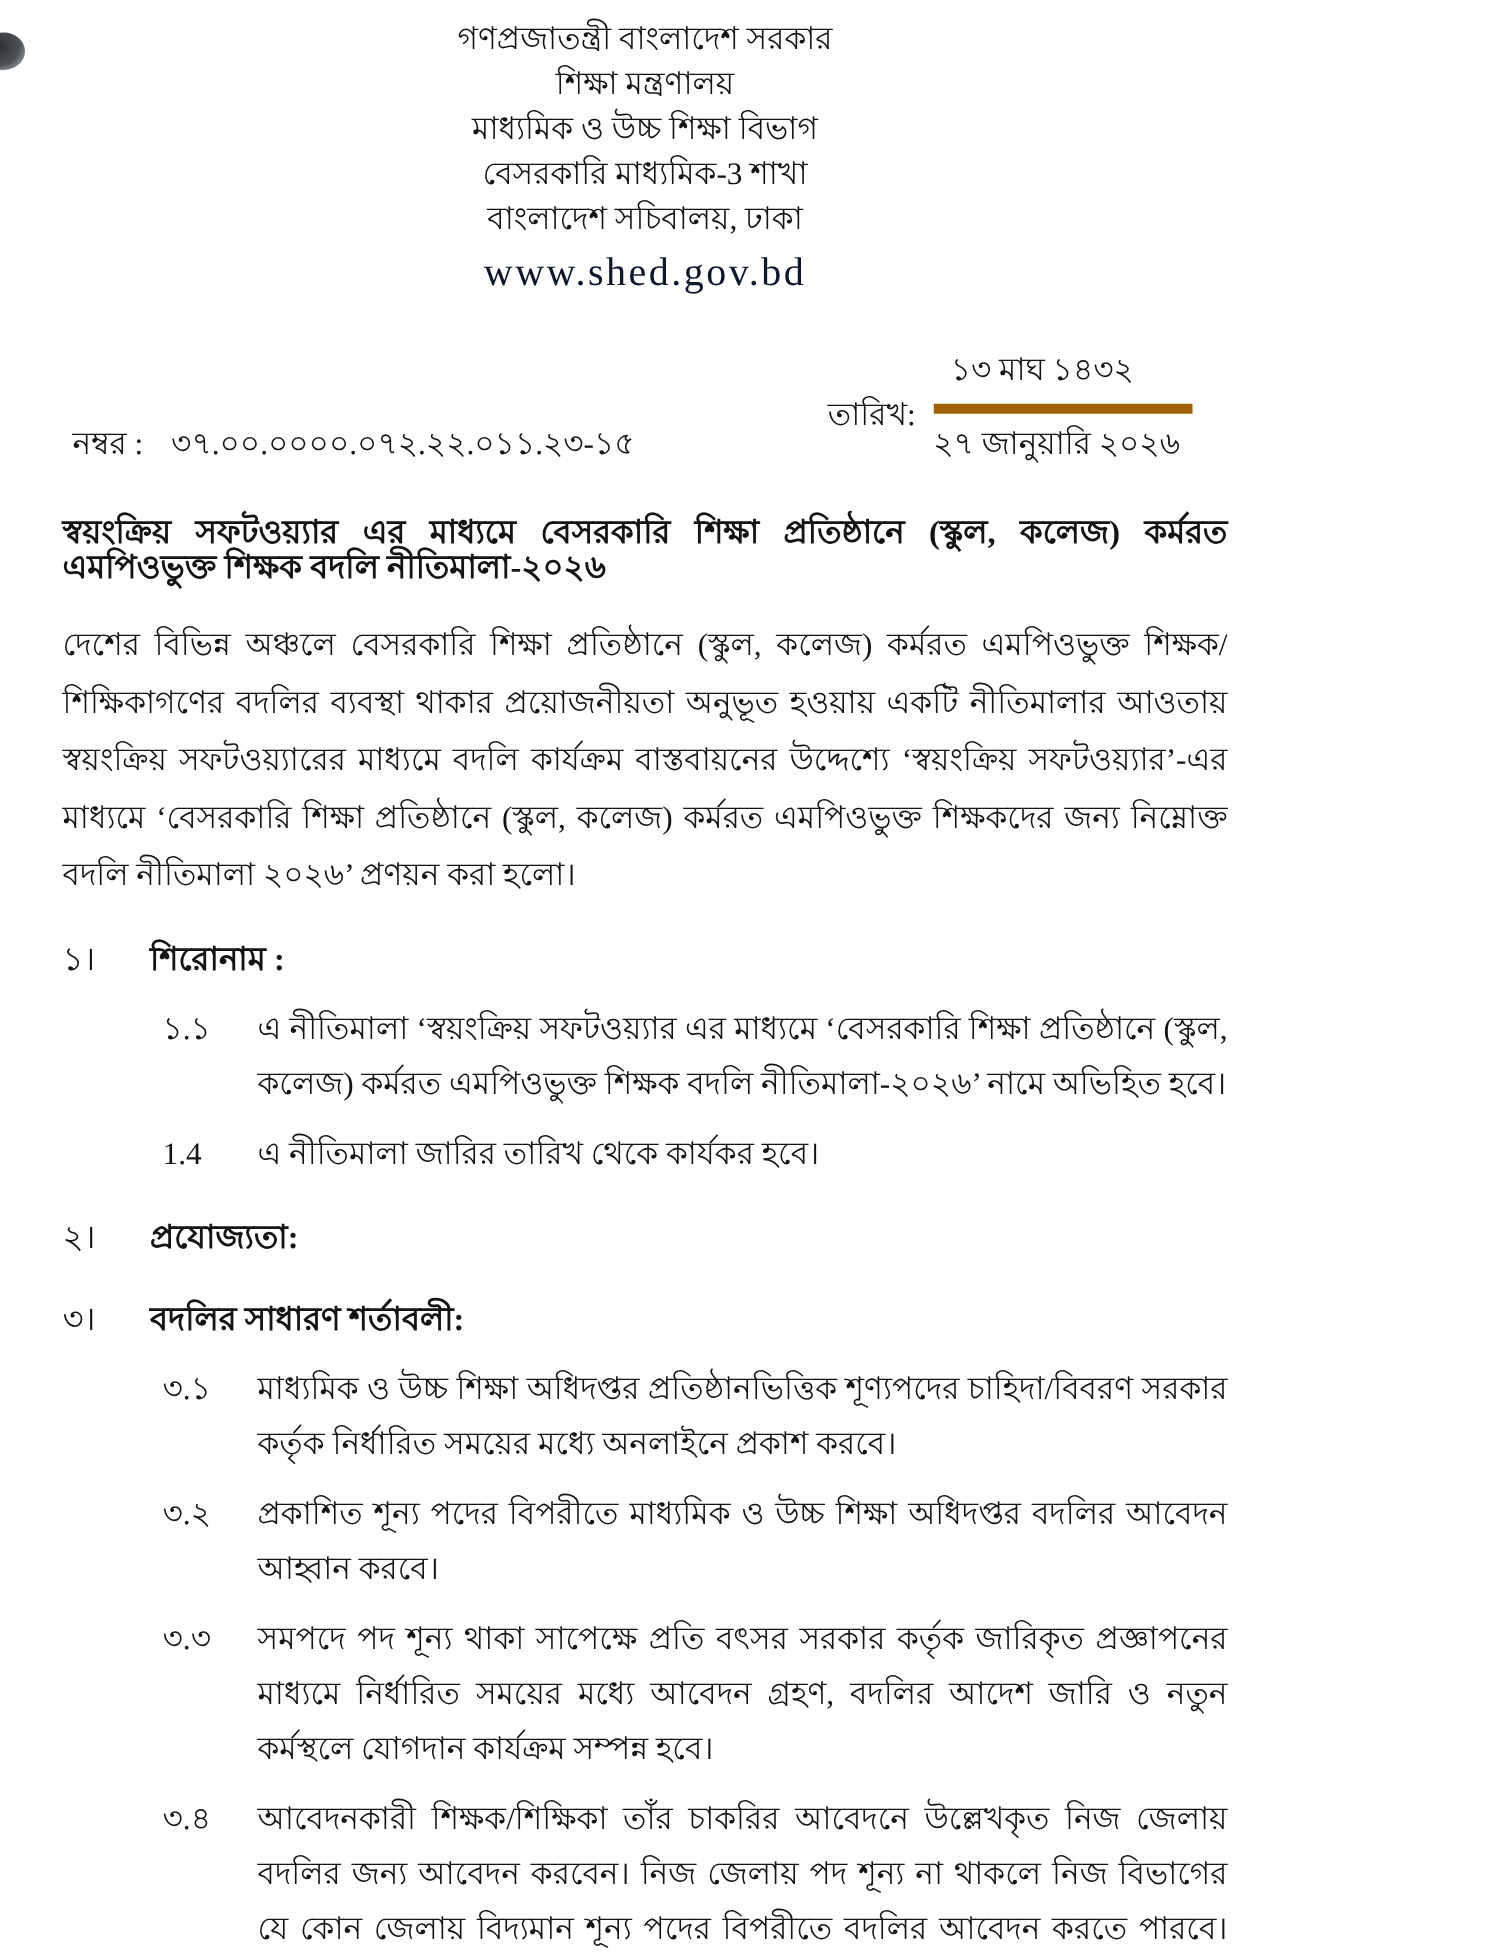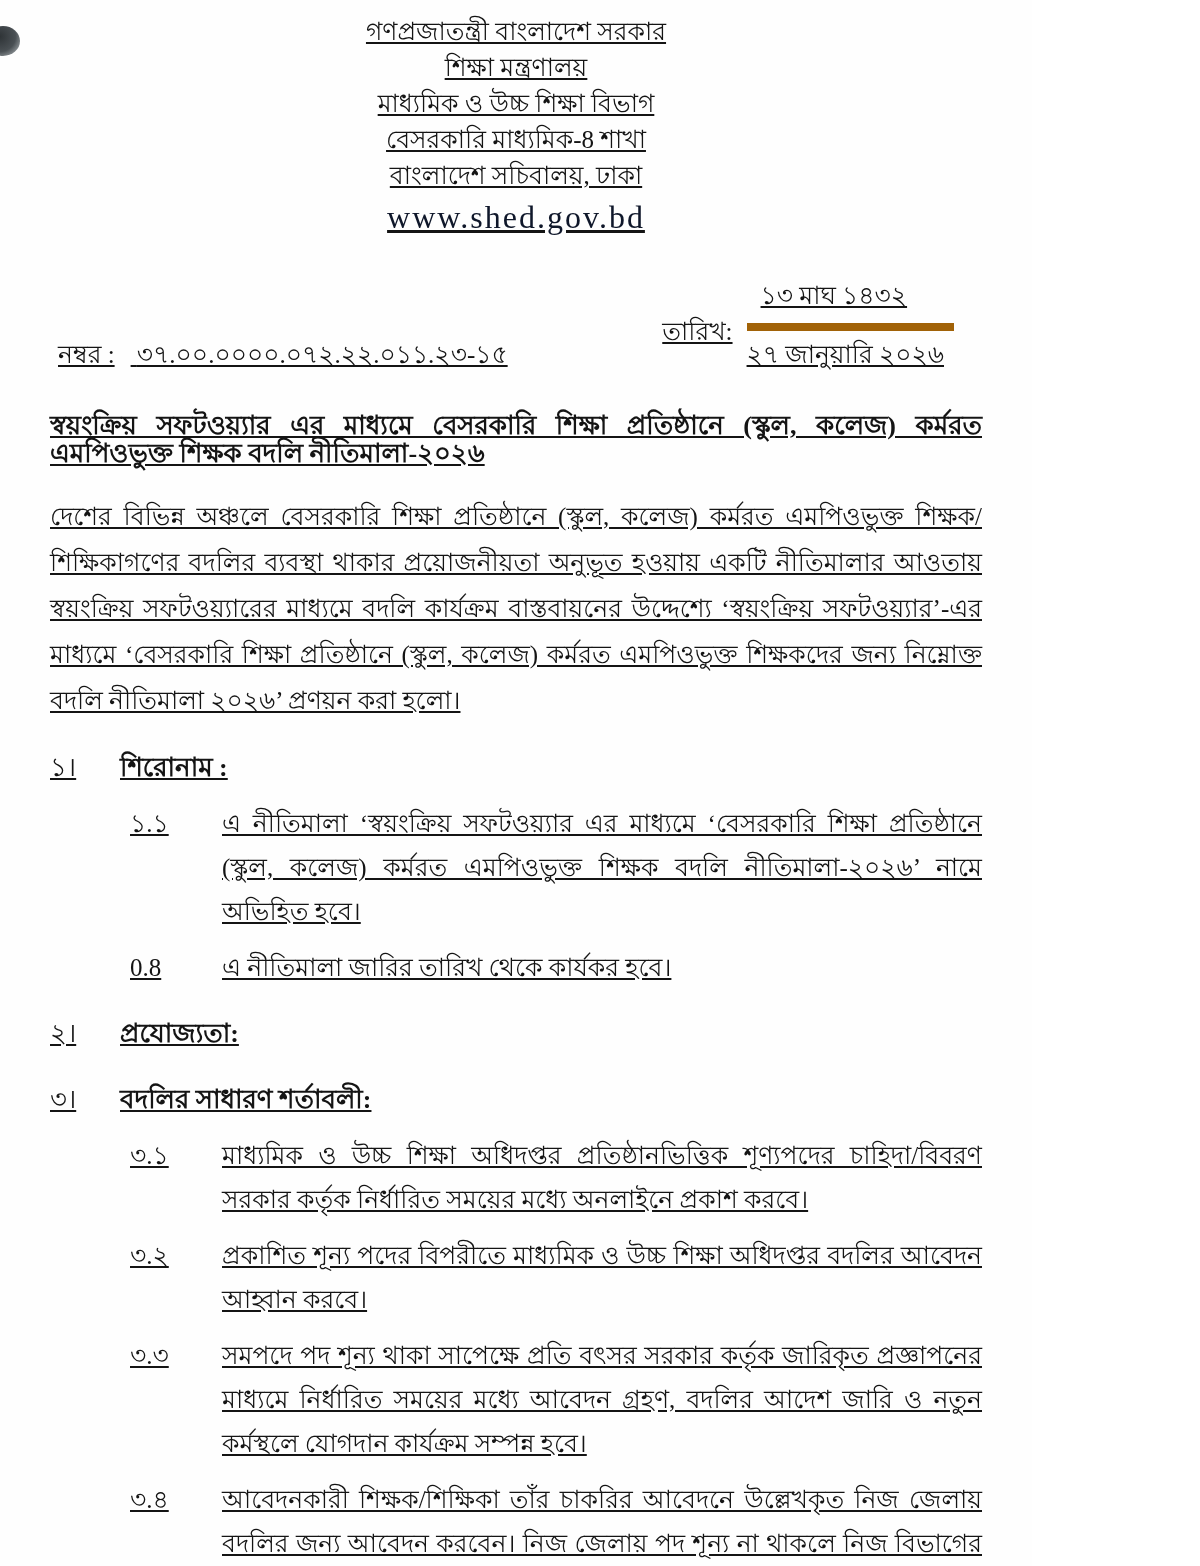--- a/index.html
+++ b/index.html
@@ -10,21 +10,20 @@
     position: relative;
     font-family: "Liberation Serif", "DejaVu Serif", serif;
     color: #141414;
     overflow: hidden;
   }
   .page {
     position: relative;
     width: 1032px;
     height: 1566px;
     background: #fefefe;
-    text-decoration: underline;
   }
   
   .scan-artifact {
     position: absolute;
     left: -14px;
     top: 26px;
     width: 34px;
     height: 30px;
     border-radius: 50%;
     background: radial-gradient(ellipse at 40% 35%, #2e3336 0%, #4a5054 55%, #9aa0a3 85%, rgba(210,213,215,0) 100%);
@@ -104,21 +103,20 @@
     padding-left: 176px;
     margin-top: 4px;
     font-size: 25px;
     line-height: 44px;
   }
   .item {
     display: flex;
     margin-top: 12px;
     font-size: 25px;
     line-height: 44px;
-    gap: 16px;
   }
   .item .item-num {
     margin-left: 80px;
     width: 76px;
     flex-shrink: 0;
   }
   .item .item-text {
     flex: 1;
     text-align: justify;
   }
@@ -129,21 +127,21 @@
 <div class="page">
 
   <div class="scan-artifact"></div>
 
   <div class="content">
 
     <div class="letterhead">
       <div class="lh-line">গণপ্রজাতন্ত্রী বাংলাদেশ সরকার</div>
       <div class="lh-line">শিক্ষা মন্ত্রণালয়</div>
       <div class="lh-line">মাধ্যমিক ও উচ্চ শিক্ষা বিভাগ</div>
-      <div class="lh-line">বেসরকারি মাধ্যমিক-8 শাখা</div>
+      <div class="lh-line">বেসরকারি মাধ্যমিক-3 শাখা</div>
       <div class="lh-line">বাংলাদেশ সচিবালয়, ঢাকা</div>
       <div class="website">www.shed.gov.bd</div>
     </div>
 
     <div class="meta-row">
       <div class="memo-number">
         <span class="label">নম্বর :</span>
         <span class="value">৩৭.০০.০০০০.০৭২.২২.০১১.২৩-১৫</span>
       </div>
       <div class="date-group">
@@ -162,21 +160,21 @@
 
     <div class="sec-row">
       <span class="sec-num">১।</span>
       <span class="sec-heading">শিরোনাম :</span>
     </div>
     <div class="item">
       <span class="item-num">১.১</span>
       <div class="item-text">এ নীতিমালা ‘স্বয়ংক্রিয় সফটওয়্যার এর মাধ্যমে ‘বেসরকারি শিক্ষা প্রতিষ্ঠানে (স্কুল, কলেজ) কর্মরত এমপিওভুক্ত শিক্ষক বদলি নীতিমালা-২০২৬’ নামে অভিহিত হবে।</div>
     </div>
     <div class="item">
-      <span class="item-num">0.8</span>
+      <span class="item-num">1.4</span>
       <div class="item-text">এ নীতিমালা জারির তারিখ থেকে কার্যকর হবে।</div>
     </div>
 
     <div class="sec-row">
       <span class="sec-num">২।</span>
       <span class="sec-heading">প্রযোজ্যতা:</span>
     </div>
 
     <div class="sec-row">
       <span class="sec-num">৩।</span>

